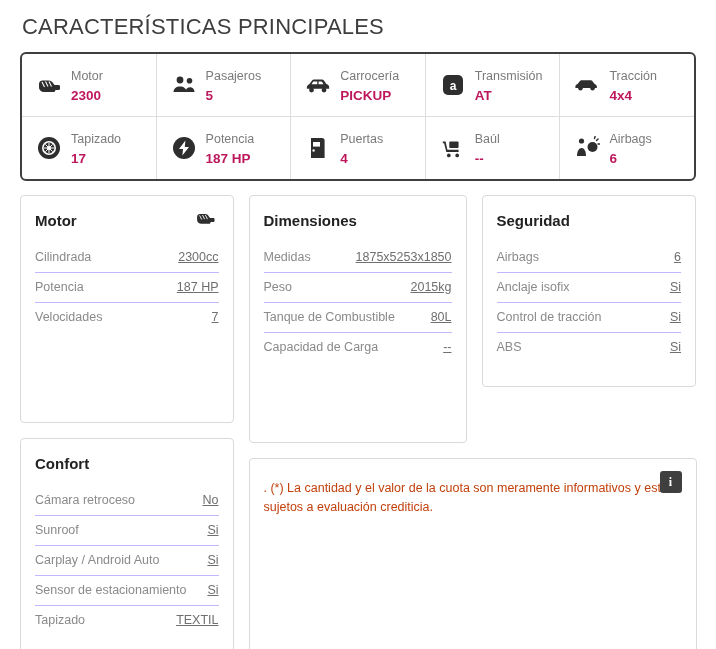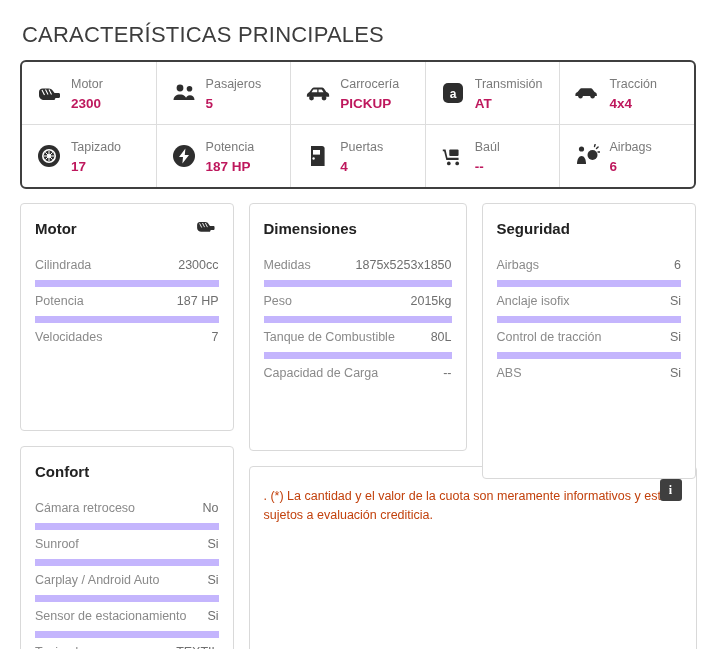--- a/index.html
+++ b/index.html
@@ -12,21 +12,21 @@
     width: 716px;
     height: 649px;
     font-family: "Liberation Sans", sans-serif;
     color: #333333;
     overflow: hidden;
   }
   .page {
     width: 716px;
     height: 649px;
     position: relative;
-    padding: 8px 20px;
+    padding: 0 20px;
   }
   .page-title {
     font-size: 22px;
     font-weight: 400;
     color: #3d3d3d;
     letter-spacing: 0.2px;
     padding: 14px 0 12px 2px;
     margin: 0;
   }
 
@@ -90,21 +90,21 @@
 
   .card {
     border: 1px solid #d9d9d9;
     border-radius: 4px;
     background: #fff;
     padding: 14px 14px 10px 14px;
     position: relative;
   }
   .card-motor { height: 228px; }
   .card-dim   { height: 248px; }
-  .card-seg   { height: 276px; }
+  .card-seg   { height: 192px; }
   .card-confort { height: 216px; }
   .card-info  { height: 216px; width: 448px; }
 
   .card-title {
     font-size: 15px;
     font-weight: bold;
     color: #222222;
     margin: 2px 0 14px 0;
   }
   .card-corner-icon {
@@ -114,26 +114,26 @@
     color: #2e2e2e;
   }
   .card-corner-icon svg { display: block; }
 
   .spec-row {
     display: flex;
     justify-content: space-between;
     align-items: baseline;
     font-size: 12.5px;
     padding: 7px 0 8px 0;
-    border-bottom: 7px solid #c4b5fd;
+    border-bottom: 1px solid #c4b5fd;
     gap: 8px;
   }
   .spec-row:last-child { border-bottom: none; }
   .spec-key { color: #8a8a8a; white-space: nowrap; }
-  .spec-val { color: #6f6f6f; text-align: right; white-space: nowrap; }
+  .spec-val { color: #6f6f6f; text-align: right; white-space: nowrap; text-decoration: underline; }
 
   .info-note {
     font-size: 12.5px;
     color: #c2410c;
     line-height: 1.55;
     padding-top: 6px;
     max-width: 412px;
   }
   .info-badge {
     position: absolute;

